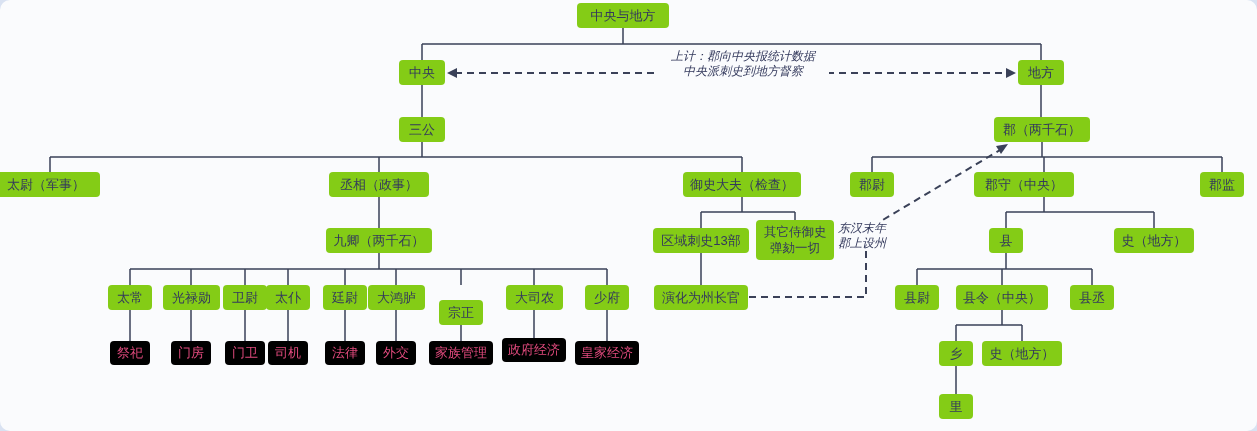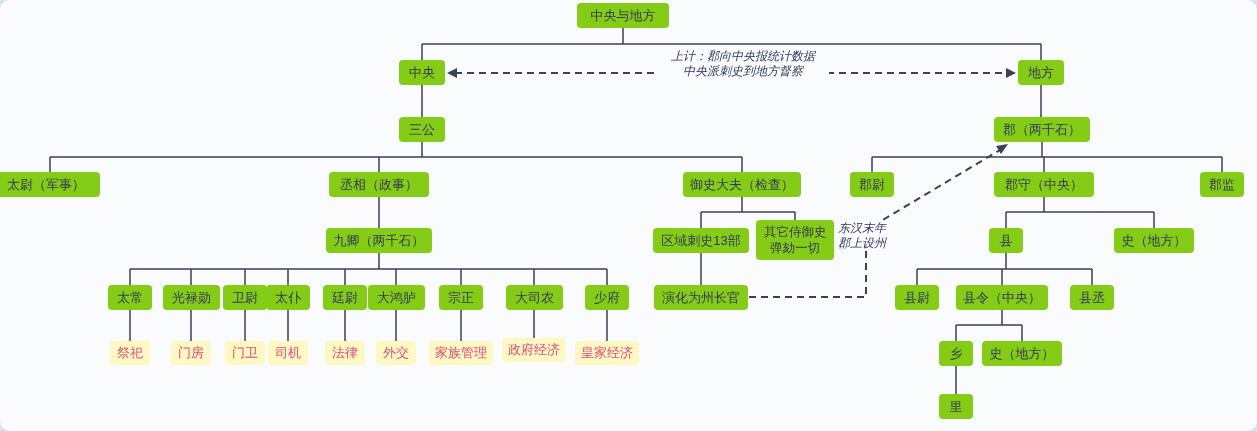--- a/index.html
+++ b/index.html
@@ -20,21 +20,21 @@
   .node{
     position:absolute;
     height:25px;line-height:25px;
     background:#84cc16;color:#33395c;
     border-radius:4px;
     font-size:13px;text-align:center;
     box-sizing:border-box;white-space:nowrap;
     cursor:default;
   }
   .node.pink{
-    background:#fef9c3;color:#e14a7d;
+    background:#000000;color:#e14a7d;
     height:24px;line-height:24px;
   }
   .node.multi{
     height:40px;line-height:16px;
     padding:4px 8px;text-align:center;
     font-size:12.5px;
   }
   .anno{
     position:absolute;
     font-style:italic;font-size:12px;line-height:15px;
@@ -90,39 +90,39 @@
   <div class="node" style="left:399px;top:60px;width:46px;">中央</div>
   <div class="node" style="left:1018px;top:60px;width:46px;">地方</div>
 
   <div class="node" style="left:399px;top:117px;width:46px;">三公</div>
   <div class="node" style="left:994px;top:117px;width:96px;">郡（两千石）</div>
 
   <div class="node" style="left:-8px;top:172px;width:108px;">太尉（军事）</div>
   <div class="node" style="left:683px;top:172px;width:118px;">御史大夫（检查）</div>
   <div class="node" style="left:329px;top:172px;width:100px;">丞相（政事）</div>
   <div class="node" style="left:850px;top:172px;width:44px;">郡尉</div>
-  <div class="node" style="left:994px;top:172px;width:100px;text-align:center;">郡守（中央）</div>
+  <div class="node" style="left:974px;top:172px;width:100px;text-align:center;">郡守（中央）</div>
   <div class="node" style="left:1200px;top:172px;width:44px;">郡监</div>
 
   <div class="node" style="left:326px;top:228px;width:106px;">九卿（两千石）</div>
   <div class="node" style="left:653px;top:228px;width:96px;">区域刺史13部</div>
   <div class="node multi" style="left:756px;top:220px;width:78px;">
     <div>其它侍御史</div>
     <div>弹劾一切</div>
   </div>
   <div class="node" style="left:989px;top:228px;width:34px;">县</div>
   <div class="node" style="left:1114px;top:228px;width:80px;">史（地方）</div>
 
   <div class="node" style="left:108px;top:285px;width:44px;">太常</div>
   <div class="node" style="left:163px;top:285px;width:57px;">光禄勋</div>
   <div class="node" style="left:223px;top:285px;width:44px;">卫尉</div>
   <div class="node" style="left:266px;top:285px;width:44px;">太仆</div>
   <div class="node" style="left:323px;top:285px;width:44px;">廷尉</div>
   <div class="node" style="left:368px;top:285px;width:57px;">大鸿胪</div>
-  <div class="node" style="left:439px;top:285px;width:44px;">宗正</div>
+  <div class="node" style="left:439px;top:300px;width:44px;">宗正</div>
   <div class="node" style="left:506px;top:285px;width:57px;">大司农</div>
   <div class="node" style="left:585px;top:285px;width:44px;">少府</div>
   <div class="node" style="left:654px;top:285px;width:94px;">演化为州长官</div>
   <div class="node" style="left:895px;top:285px;width:44px;">县尉</div>
   <div class="node" style="left:956px;top:285px;width:92px;">县令（中央）</div>
   <div class="node" style="left:1070px;top:285px;width:44px;">县丞</div>
 
   <div class="node pink" style="left:110px;top:341px;width:40px;">祭祀</div>
   <div class="node pink" style="left:171px;top:341px;width:40px;">门房</div>
   <div class="node pink" style="left:225px;top:341px;width:40px;">门卫</div>

